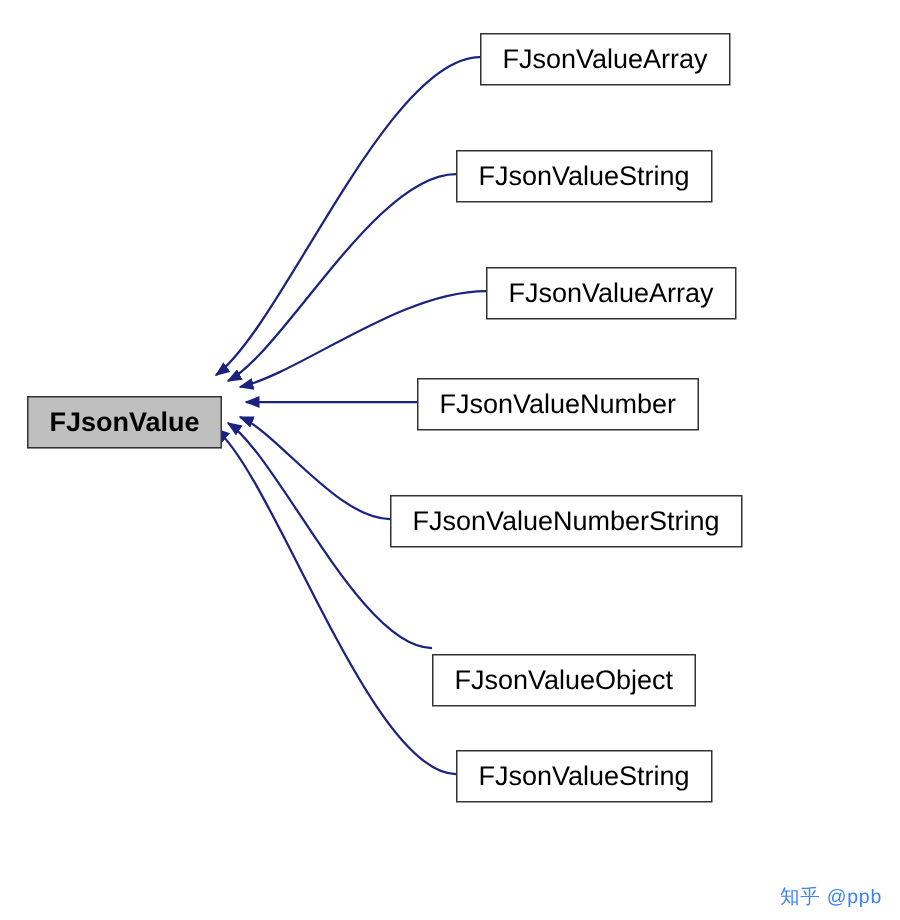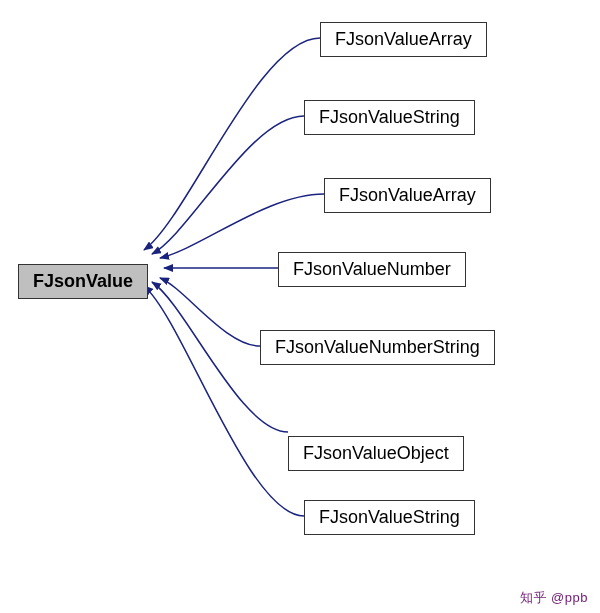--- a/index.html
+++ b/index.html
@@ -31,21 +31,21 @@
     top: 0;
     width: 600px;
     height: 613px;
     pointer-events: none;
   }
   .watermark {
     position: absolute;
     right: 12px;
     bottom: 6px;
     font-size: 13px;
-    color: #701a75;
+    color: #3b82f6;
     letter-spacing: 0.5px;
   }
 </style>
 </head>
 <body>
 
 <svg class="arrows">
   <defs>
     <marker id="arrowhead" markerWidth="10" markerHeight="8" refX="9" refY="4" orient="auto" markerUnits="userSpaceOnUse">
       <polygon points="0 0, 10 4, 0 8" fill="#1a237e"></polygon>

